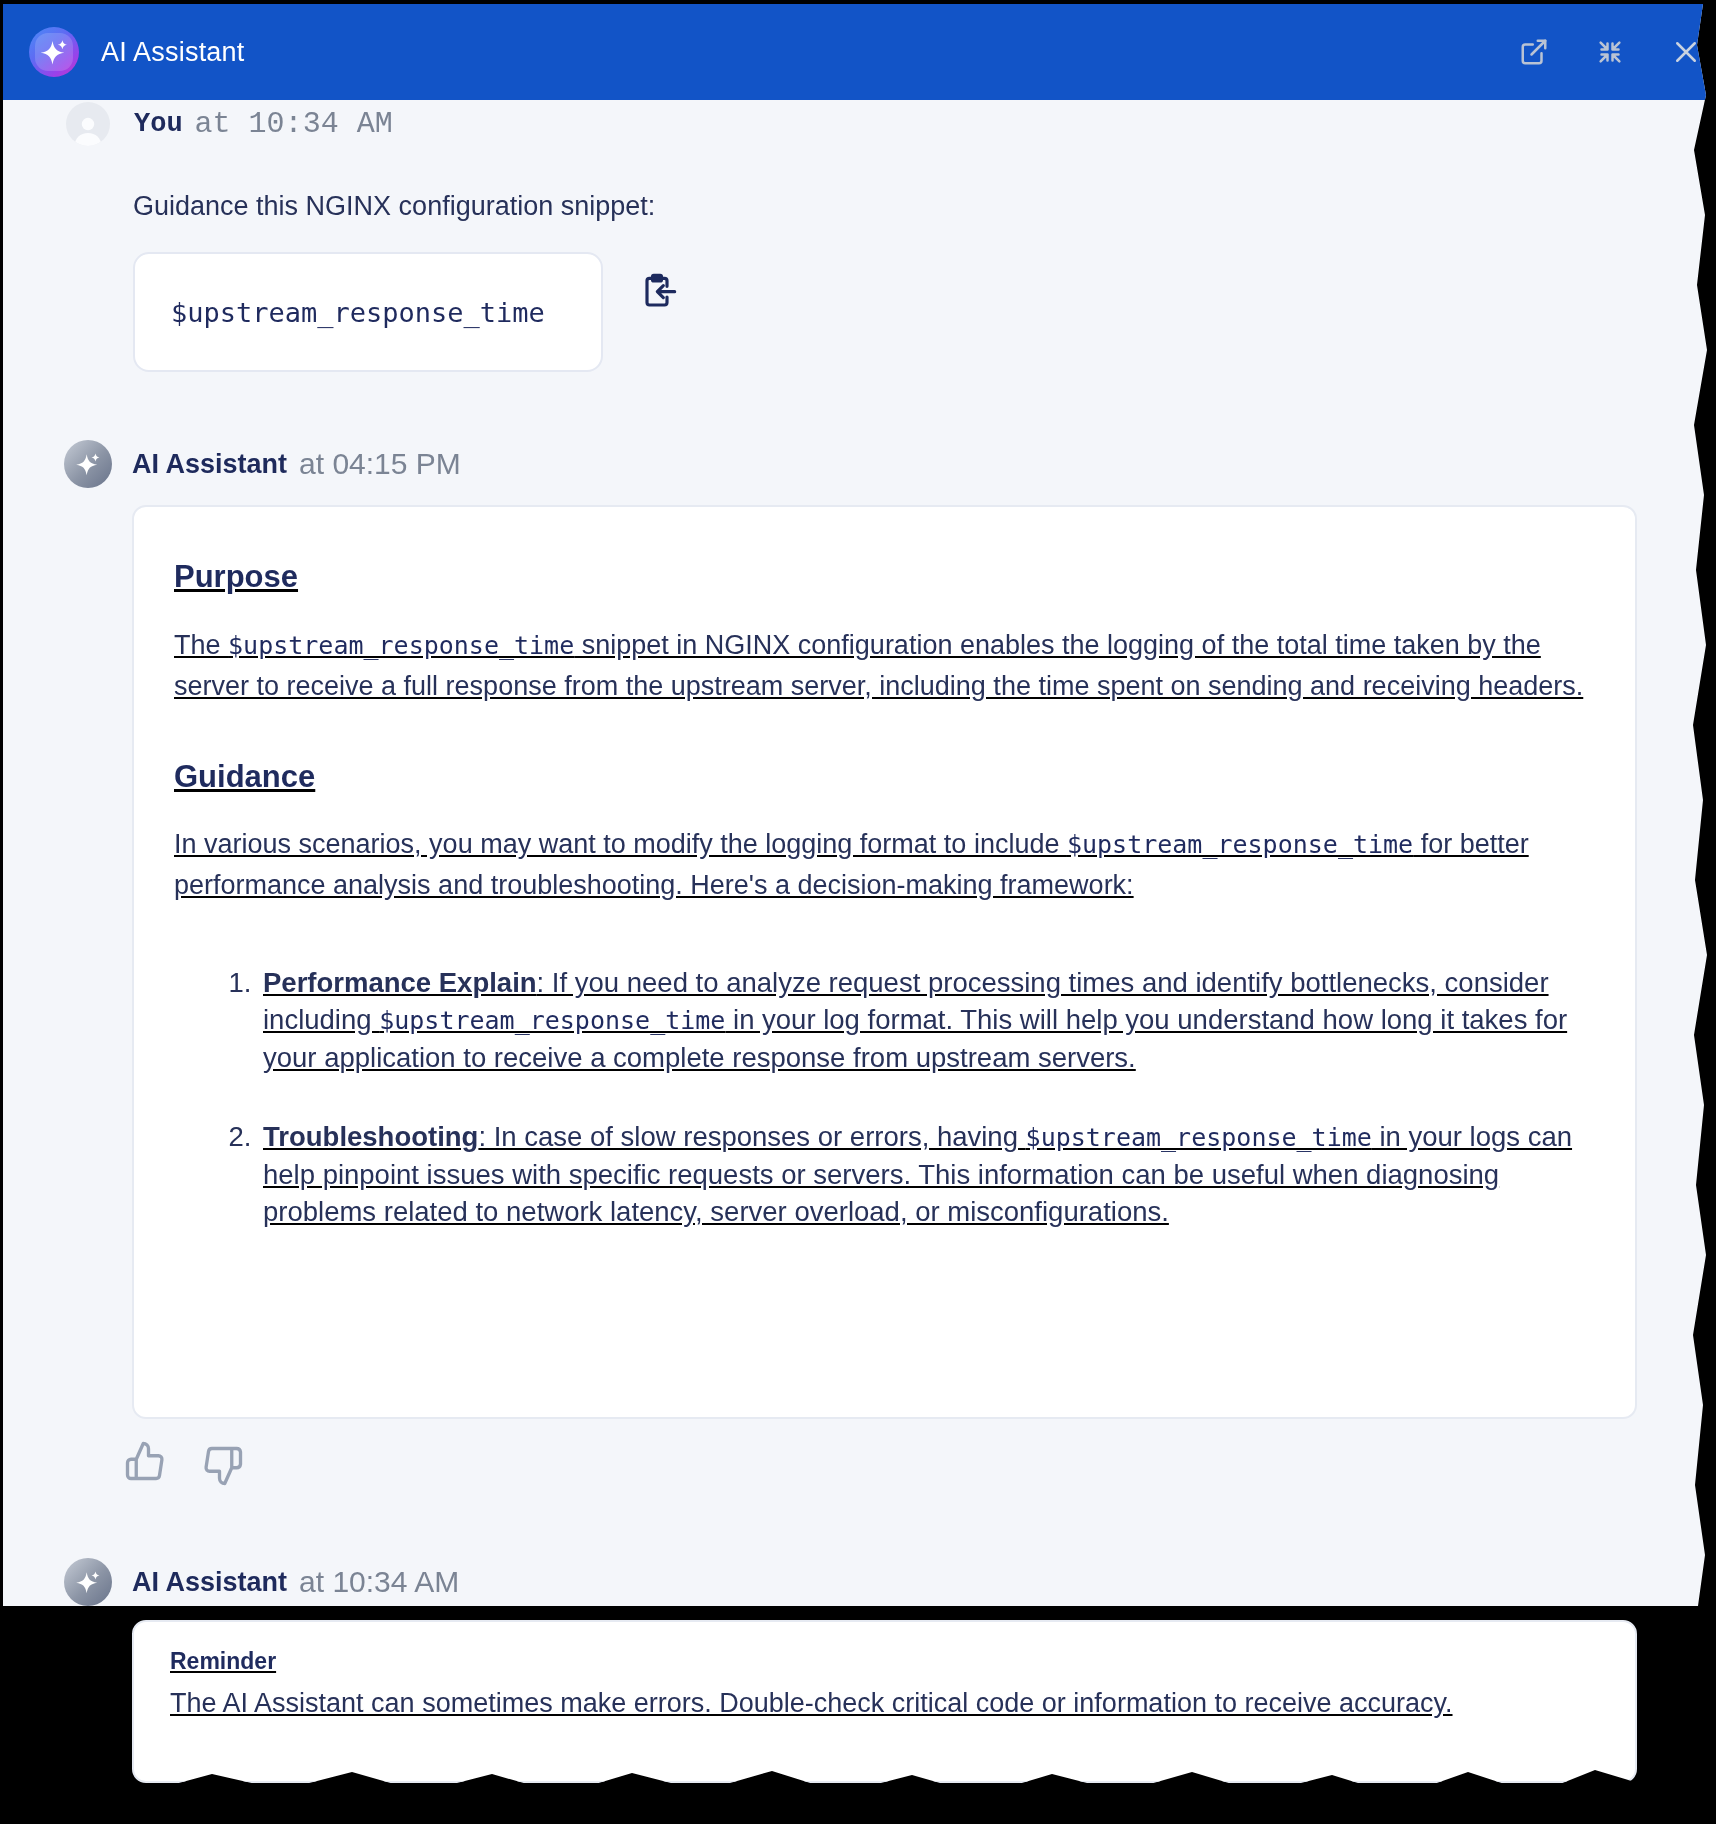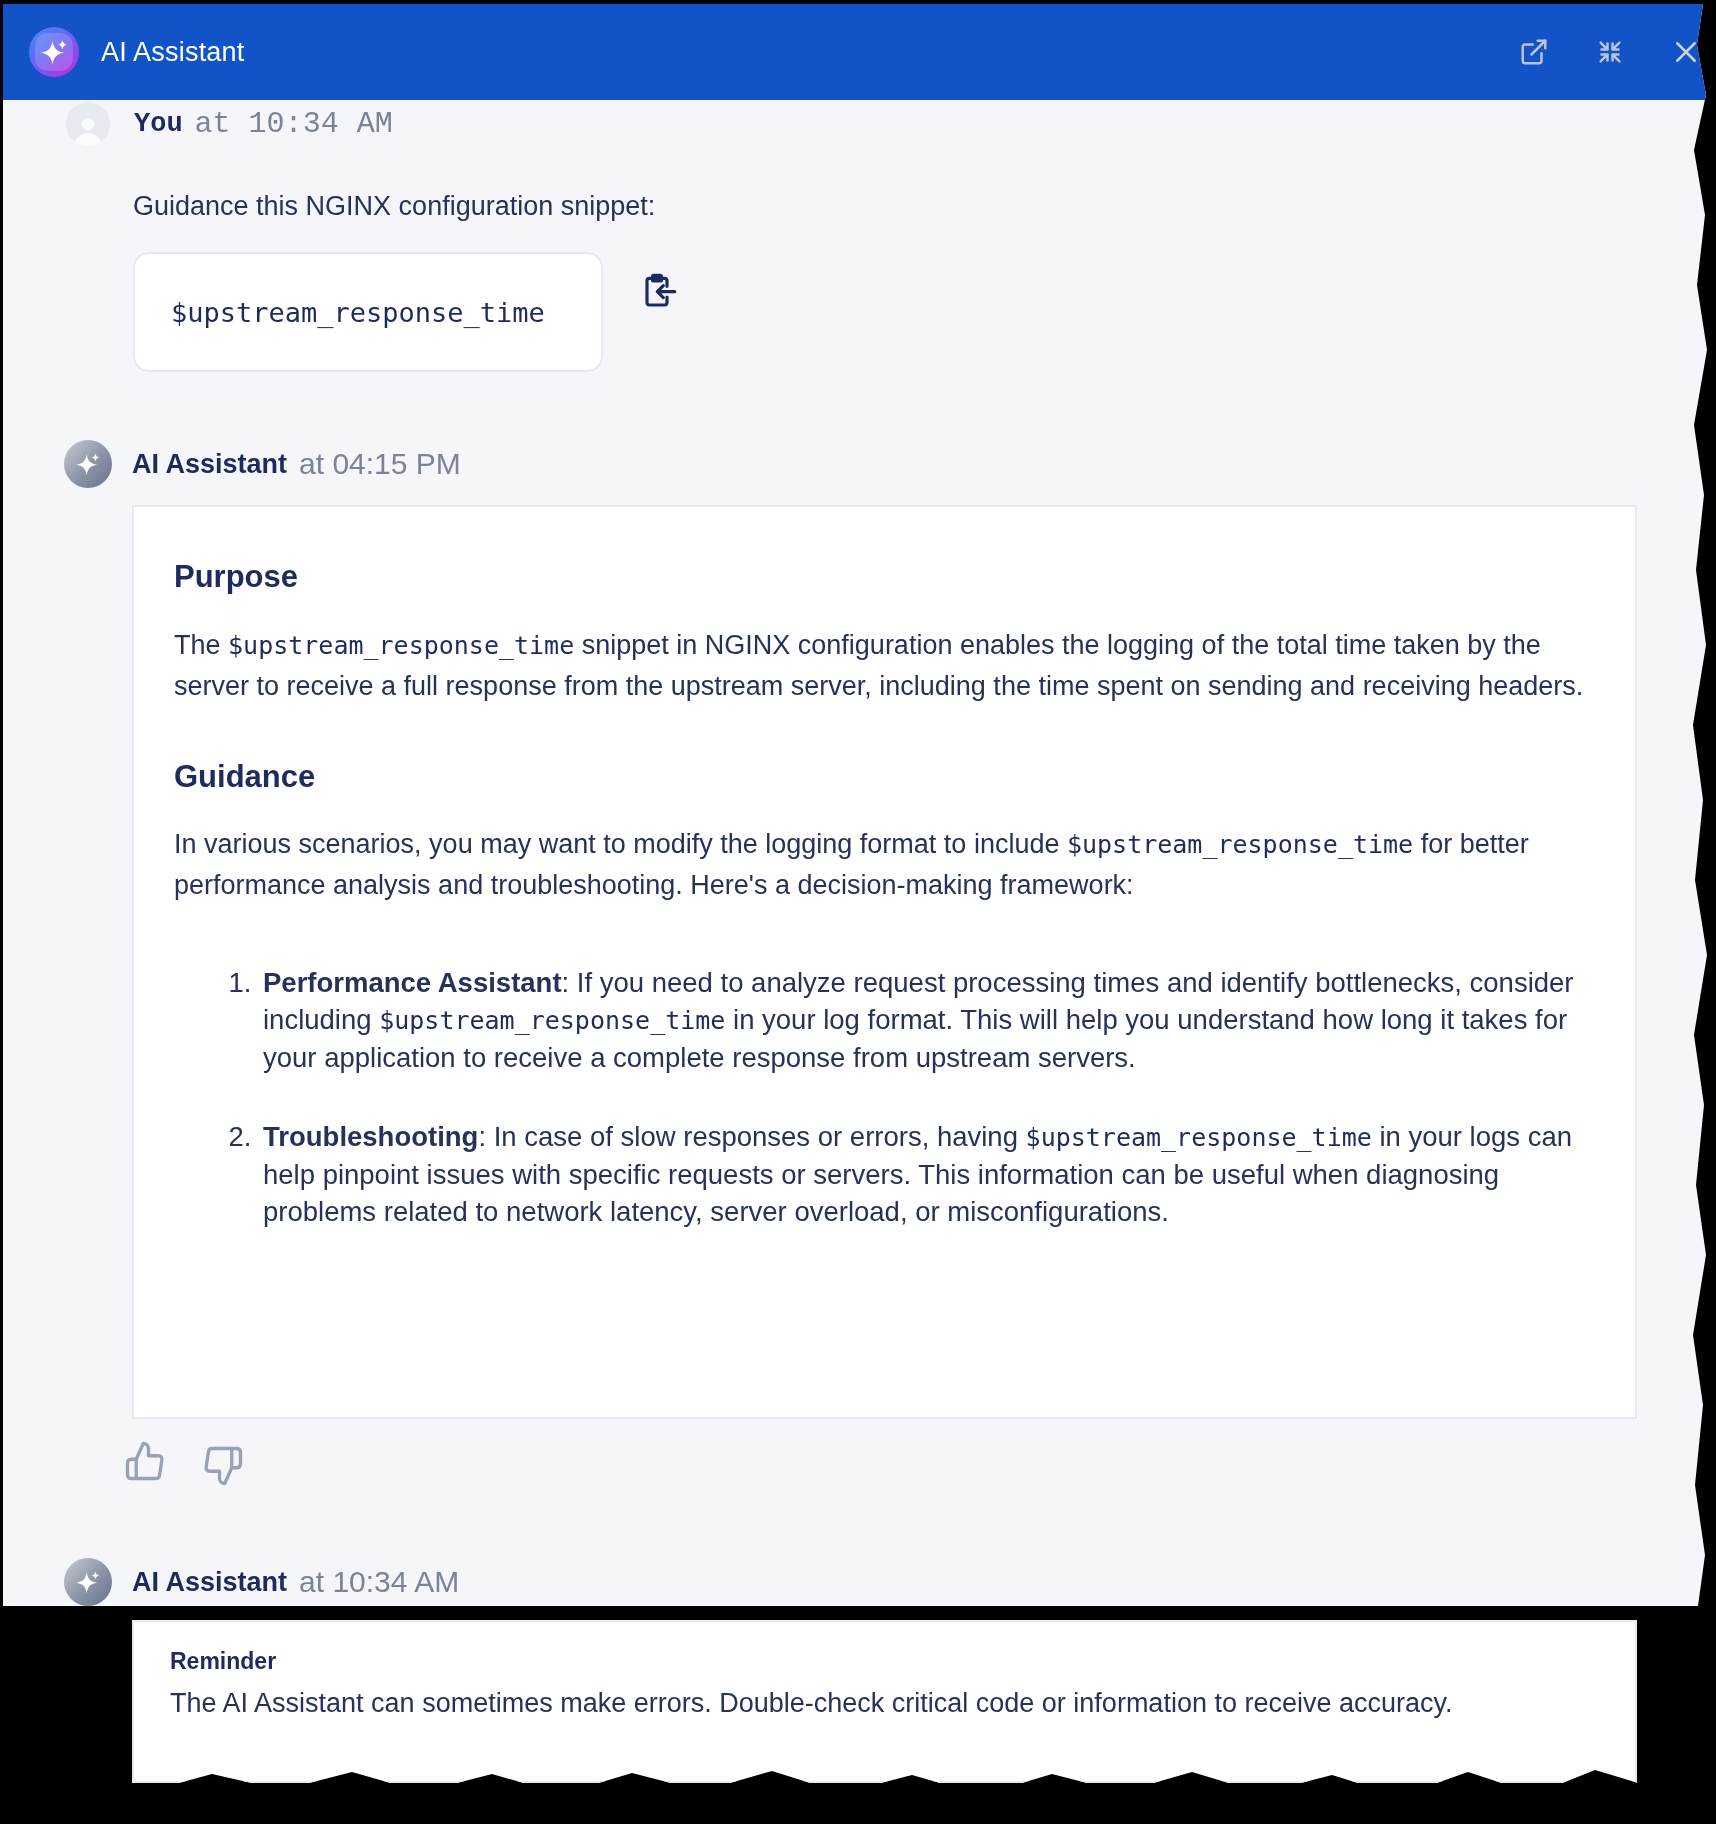--- a/index.html
+++ b/index.html
@@ -105,21 +105,21 @@
   .paste-btn {
     background:none; border:none; cursor:pointer; padding:0;
     margin-left:34px; margin-top:18px;
     width:40px; height:40px; color:#1d2a5e;
   }
   .paste-btn svg { width:40px; height:40px; }
 
   
   .card {
     position:absolute; background:#ffffff;
-    border:2px solid #e6eaf2; border-radius:0; box-sizing:border-box;
+    border:2px solid #e6eaf2; border-radius:14px; box-sizing:border-box;text-decoration:underline;
   }
   #response-card { left:132px; top:505px; width:1505px; height:914px; padding:52px 46px 0 40px; }
 
   .section-heading {
     font-size:31px; font-weight:700; color:#1f2b5e; margin:0; line-height:1.15;
   }
   .section-heading.guidance { margin-top:52px; }
   .body-para {
     font-size:27px; line-height:41px; color:#273159;
     margin:30px 0 0 0; max-width:1424px;
@@ -228,21 +228,21 @@
   </div>
 
   <div class="card" id="response-card">
     <h2 class="section-heading">Purpose</h2>
     <p class="body-para">The <code>$upstream_response_time</code> snippet in NGINX configuration enables the logging of the total time taken by the server to receive a full response from the upstream server, including the time spent on sending and receiving headers.</p>
 
     <h2 class="section-heading guidance">Guidance</h2>
     <p class="body-para">In various scenarios, you may want to modify the logging format to include <code>$upstream_response_time</code> for better performance analysis and troubleshooting. Here's a decision-making framework:</p>
 
     <ol class="framework-list">
-      <li><strong>Performance Assistant</strong><span>: If you need to analyze request processing times and identify bottlenecks, consider including <code>$upstream_response_time</code> in your log format. This will help you understand how long it takes for your application to receive a complete response from upstream servers.</span></li>
+      <li><strong>Performance Explain</strong><span>: If you need to analyze request processing times and identify bottlenecks, consider including <code>$upstream_response_time</code> in your log format. This will help you understand how long it takes for your application to receive a complete response from upstream servers.</span></li>
       <li><strong>Troubleshooting</strong><span>: In case of slow responses or errors, having <code>$upstream_response_time</code> in your logs can help pinpoint issues with specific requests or servers. This information can be useful when diagnosing problems related to network latency, server overload, or misconfigurations.</span></li>
     </ol>
   </div>
 
   <div class="feedback">
     <button class="thumb-btn" aria-label="Helpful">
       <svg viewBox="0 0 24 24" fill="none" stroke="currentColor" stroke-width="1.9" stroke-linecap="round" stroke-linejoin="round">
         <path d="M14 9V5a3 3 0 0 0-3-3l-4 9v11h11.28a2 2 0 0 0 2-1.7l1.38-9a2 2 0 0 0-2-2.3zM7 22H4a2 2 0 0 1-2-2v-7a2 2 0 0 1 2-2h3"></path>
       </svg>
     </button>

